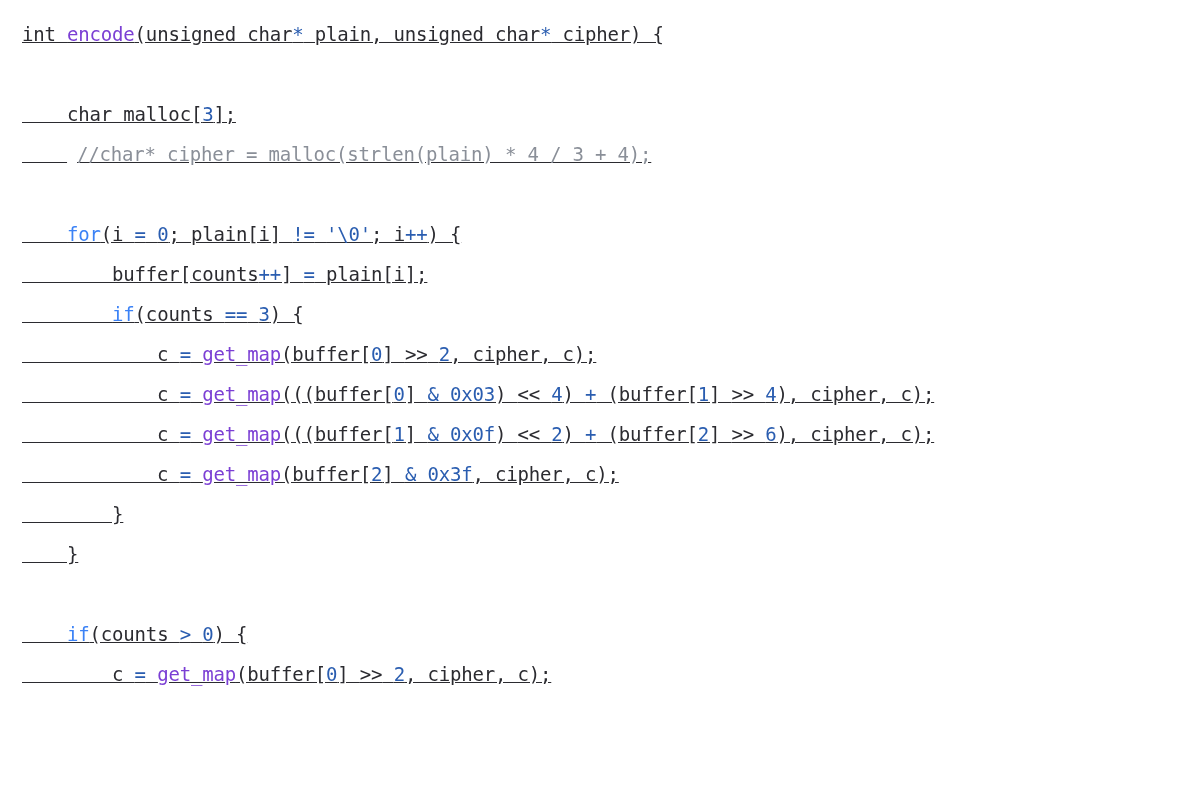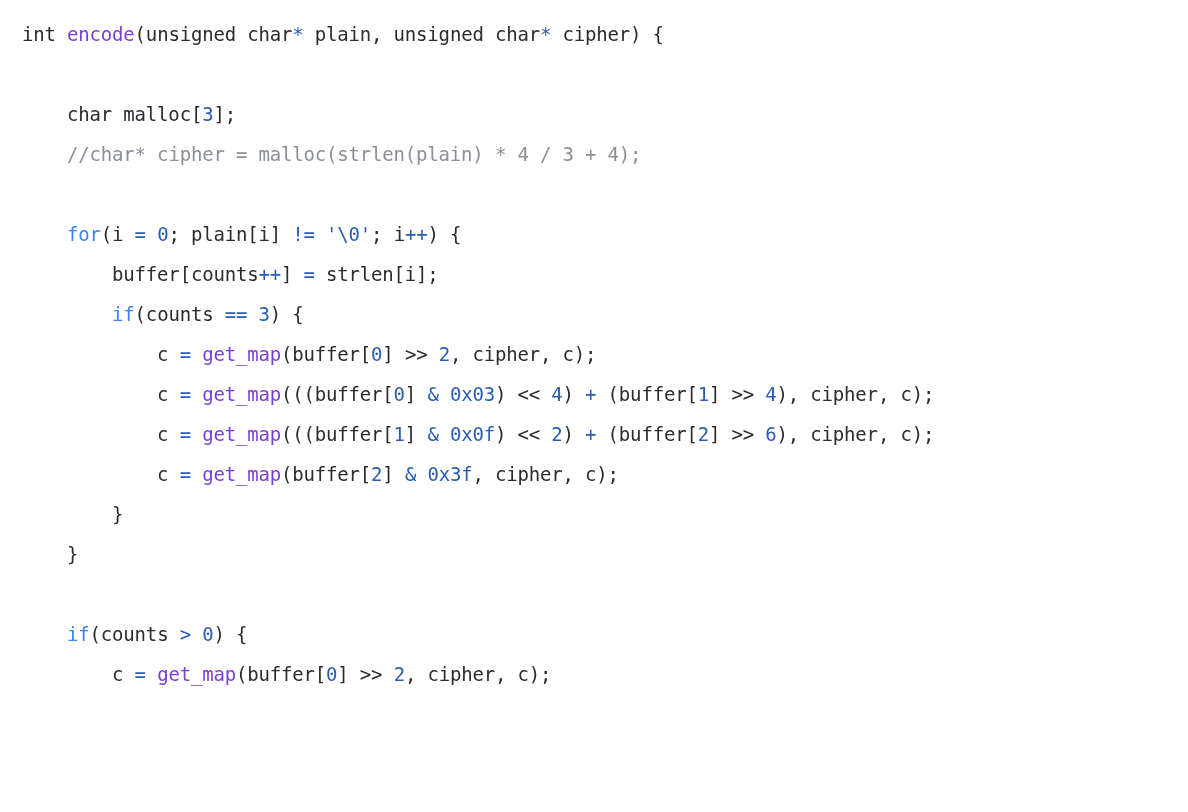--- a/index.html
+++ b/index.html
@@ -32,40 +32,41 @@
     letter-spacing: -0.18px;
     color: #2b2b30;
     white-space: pre;
     font-variant-ligatures: none;
     -webkit-font-smoothing: antialiased;
   }
   .code-line {
     display: block;
     height: 40px;
     white-space: pre;
+    text-decoration: underline;
   }
   .tok-default { color: #2b2b30; }
   .tok-keyword { color: #3b82f6; }
   .tok-function { color: #7b3fd4; }
   .tok-number  { color: #2a5db0; }
   .tok-operator{ color: #2a5db0; }
   .tok-string  { color: #2a5db0; }
-  .tok-comment { color: #8a8f98; }
+  .tok-comment { color: #8a8f98; margin-left: 10px; }
 </style>
 </head>
 <body>
 
 <div id="code-viewer">
   <pre id="code-block"><span class="code-line"><span class="tok-default">int </span><span class="tok-function">encode</span><span class="tok-default">(unsigned char</span><span class="tok-operator">*</span><span class="tok-default"> plain, unsigned char</span><span class="tok-operator">*</span><span class="tok-default"> cipher) {</span>
 </span><span class="code-line">
 </span><span class="code-line"><span class="tok-default">    char malloc[</span><span class="tok-number">3</span><span class="tok-default">];</span>
 </span><span class="code-line"><span class="tok-default">    </span><span class="tok-comment">//char* cipher = malloc(strlen(plain) * 4 / 3 + 4);</span>
 </span><span class="code-line">
 </span><span class="code-line"><span class="tok-default">    </span><span class="tok-keyword">for</span><span class="tok-default">(i </span><span class="tok-operator">=</span><span class="tok-default"> </span><span class="tok-number">0</span><span class="tok-default">; plain[i] </span><span class="tok-operator">!=</span><span class="tok-default"> </span><span class="tok-string">'\0'</span><span class="tok-default">; i</span><span class="tok-operator">++</span><span class="tok-default">) {</span>
-</span><span class="code-line"><span class="tok-default">        buffer[counts</span><span class="tok-operator">++</span><span class="tok-default">] </span><span class="tok-operator">=</span><span class="tok-default"> strlen[i];</span>
+</span><span class="code-line"><span class="tok-default">        buffer[counts</span><span class="tok-operator">++</span><span class="tok-default">] </span><span class="tok-operator">=</span><span class="tok-default"> plain[i];</span>
 </span><span class="code-line"><span class="tok-default">        </span><span class="tok-keyword">if</span><span class="tok-default">(counts </span><span class="tok-operator">==</span><span class="tok-default"> </span><span class="tok-number">3</span><span class="tok-default">) {</span>
 </span><span class="code-line"><span class="tok-default">            c </span><span class="tok-operator">=</span><span class="tok-default"> </span><span class="tok-function">get_map</span><span class="tok-default">(buffer[</span><span class="tok-number">0</span><span class="tok-default">] </span><span class="tok-default">&gt;&gt;</span><span class="tok-default"> </span><span class="tok-number">2</span><span class="tok-default">, cipher, c);</span>
 </span><span class="code-line"><span class="tok-default">            c </span><span class="tok-operator">=</span><span class="tok-default"> </span><span class="tok-function">get_map</span><span class="tok-default">(((buffer[</span><span class="tok-number">0</span><span class="tok-default">] </span><span class="tok-operator">&amp; 0x03</span><span class="tok-default">) </span><span class="tok-default">&lt;&lt;</span><span class="tok-default"> </span><span class="tok-number">4</span><span class="tok-default">) </span><span class="tok-operator">+</span><span class="tok-default"> (buffer[</span><span class="tok-number">1</span><span class="tok-default">] </span><span class="tok-default">&gt;&gt;</span><span class="tok-default"> </span><span class="tok-number">4</span><span class="tok-default">), cipher, c);</span>
 </span><span class="code-line"><span class="tok-default">            c </span><span class="tok-operator">=</span><span class="tok-default"> </span><span class="tok-function">get_map</span><span class="tok-default">(((buffer[</span><span class="tok-number">1</span><span class="tok-default">] </span><span class="tok-operator">&amp; 0x0f</span><span class="tok-default">) </span><span class="tok-default">&lt;&lt;</span><span class="tok-default"> </span><span class="tok-number">2</span><span class="tok-default">) </span><span class="tok-operator">+</span><span class="tok-default"> (buffer[</span><span class="tok-number">2</span><span class="tok-default">] </span><span class="tok-default">&gt;&gt;</span><span class="tok-default"> </span><span class="tok-number">6</span><span class="tok-default">), cipher, c);</span>
 </span><span class="code-line"><span class="tok-default">            c </span><span class="tok-operator">=</span><span class="tok-default"> </span><span class="tok-function">get_map</span><span class="tok-default">(buffer[</span><span class="tok-number">2</span><span class="tok-default">] </span><span class="tok-operator">&amp; 0x3f</span><span class="tok-default">, cipher, c);</span>
 </span><span class="code-line"><span class="tok-default">        }</span>
 </span><span class="code-line"><span class="tok-default">    }</span>
 </span><span class="code-line">
 </span><span class="code-line"><span class="tok-default">    </span><span class="tok-keyword">if</span><span class="tok-default">(counts </span><span class="tok-operator">&gt;</span><span class="tok-default"> </span><span class="tok-number">0</span><span class="tok-default">) {</span>
 </span><span class="code-line"><span class="tok-default">        c </span><span class="tok-operator">=</span><span class="tok-default"> </span><span class="tok-function">get_map</span><span class="tok-default">(buffer[</span><span class="tok-number">0</span><span class="tok-default">] </span><span class="tok-default">&gt;&gt;</span><span class="tok-default"> </span><span class="tok-number">2</span><span class="tok-default">, cipher, c);</span>

